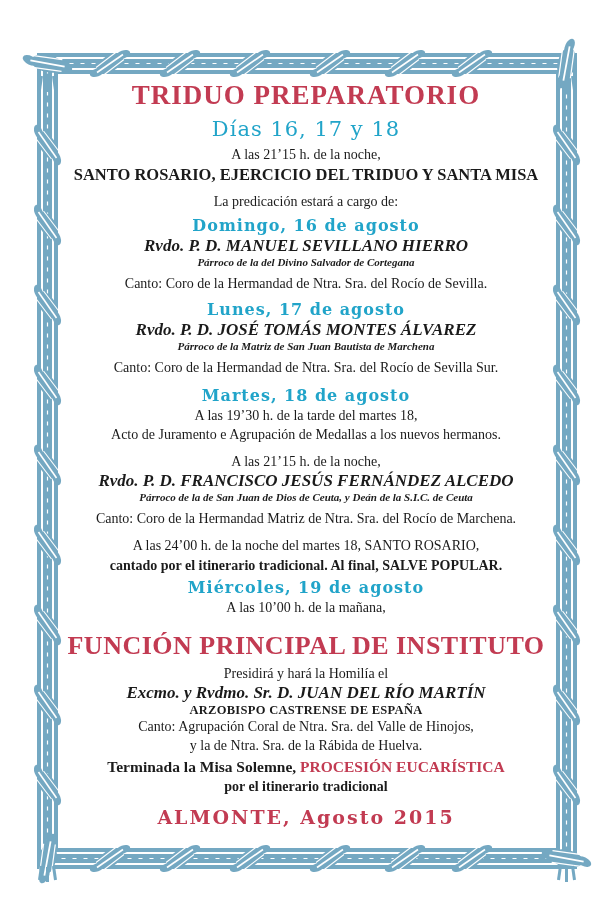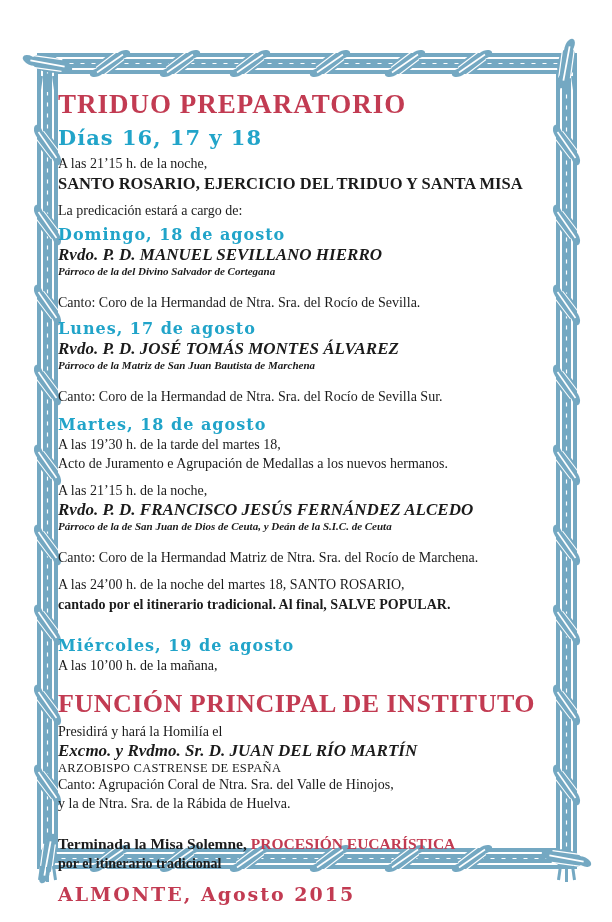--- a/index.html
+++ b/index.html
@@ -18,70 +18,70 @@
     color: var(--text-black);
   }
   .border-svg {
     position: absolute; left: 0; top: 0;
     color: var(--border-blue);
     pointer-events: none;
   }
   .content {
     position: absolute;
     left: 58px; right: 58px; top: 53px;
-    padding-top: 36px;
-    text-align: left;
+    padding-top: 27px;
+    text-align: center;
   }
   .content div { line-height: 19px; font-size: 14px; }
 
   .title {
     font-family: "Liberation Serif", serif;
     font-weight: bold;
     font-size: 27px !important; line-height: 30px !important;
     letter-spacing: 1px;
     color: var(--accent-red);
   }
   .dias {
     margin-top: 6px;
     font-family: "DejaVu Serif", serif;
-    font-weight: bold;
+    font-weight: normal;
     font-size: 21px !important; line-height: 26px !important;
     letter-spacing: 1px;
     color: var(--accent-blue);
   }
   .time-line { margin-top: 3px; }
   .caps-bold { font-weight: bold; font-size: 16.5px !important; line-height: 21px !important; }
   .predic { margin-top: 7px; }
   .day-heading {
     font-family: "DejaVu Serif", serif;
     font-weight: bold;
     font-size: 16px !important; line-height: 21px !important;
     letter-spacing: 1px;
     color: var(--accent-blue);
   }
   .mt4 { margin-top: 4px; } .mt6 { margin-top: 6px; } .mt8 { margin-top: 8px; }
-  .mt9 { margin-top: 21px; } .mt1 { margin-top: 1px; font-weight: bold; } .mt3 { margin-top: 0; }
+  .mt9 { margin-top: 2px; } .mt1 { margin-top: 1px; font-weight: bold; } .mt3 { margin-top: 0; }
   .priest {
     font-weight: bold; font-style: italic;
     font-size: 17px !important; line-height: 20px !important;
   }
   .priest-title {
     font-weight: bold; font-style: italic;
     font-size: 11px !important; line-height: 13px !important;
   }
-  .canto { margin-top: 15px; }
+  .canto { margin-top: 5px; }
   .funcion-title {
     margin-top: 14px;
     font-weight: bold;
     font-size: 26px !important; line-height: 29px !important;
     letter-spacing: 0.5px;
     color: var(--accent-red);
   }
   .presider-title {
-    font-weight: normal;
+    font-weight: bold;
     font-size: 12.5px !important; line-height: 14px !important;
     letter-spacing: 0.3px;
   }
   .closing { font-weight: bold; font-size: 15.5px !important; line-height: 20px !important; }
   .closing .red { color: var(--accent-red); }
   .por-itinerario { font-weight: bold; }
   .footer-line {
     margin-top: 10px;
     font-family: "DejaVu Serif", serif;
     font-weight: bold;
@@ -160,21 +160,21 @@
 </svg>
 
 <div class="content">
 
   <div class="title">TRIDUO PREPARATORIO</div>
   <div class="dias">Días 16, 17 y 18</div>
   <div class="time-line">A las 21’15 h. de la noche,</div>
   <div class="caps-bold">SANTO ROSARIO, EJERCICIO DEL TRIDUO Y SANTA MISA</div>
   <div class="predic">La predicación estará a cargo de:</div>
 
-  <div class="day-heading mt4">Domingo, 18 de agosto</div>
+  <div class="day-heading mt4">Domingo, 16 de agosto</div>
   <div class="priest">Rvdo. P. D. MANUEL SEVILLANO HIERRO</div>
   <div class="priest-title">Párroco de la del Divino Salvador de Cortegana</div>
   <div class="canto">Canto: Coro de la Hermandad de Ntra. Sra. del Rocío de Sevilla.</div>
 
   <div class="day-heading mt6">Lunes, 17 de agosto</div>
   <div class="priest">Rvdo. P. D. JOSÉ TOMÁS MONTES ÁLVAREZ</div>
   <div class="priest-title">Párroco de la Matriz de San Juan Bautista de Marchena</div>
   <div class="canto">Canto: Coro de la Hermandad de Ntra. Sra. del Rocío de Sevilla Sur.</div>
 
   <div class="day-heading mt8">Martes, 18 de agosto</div>

